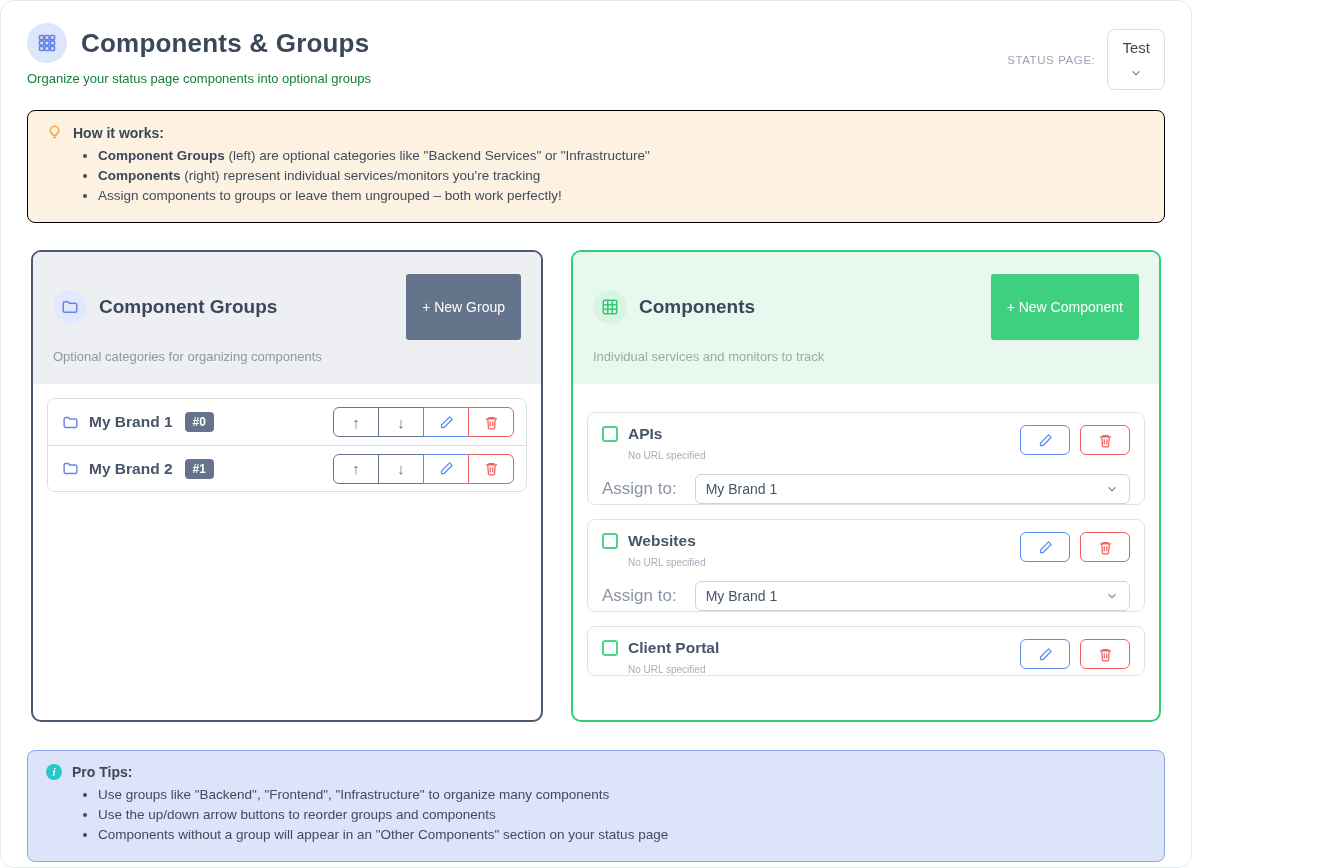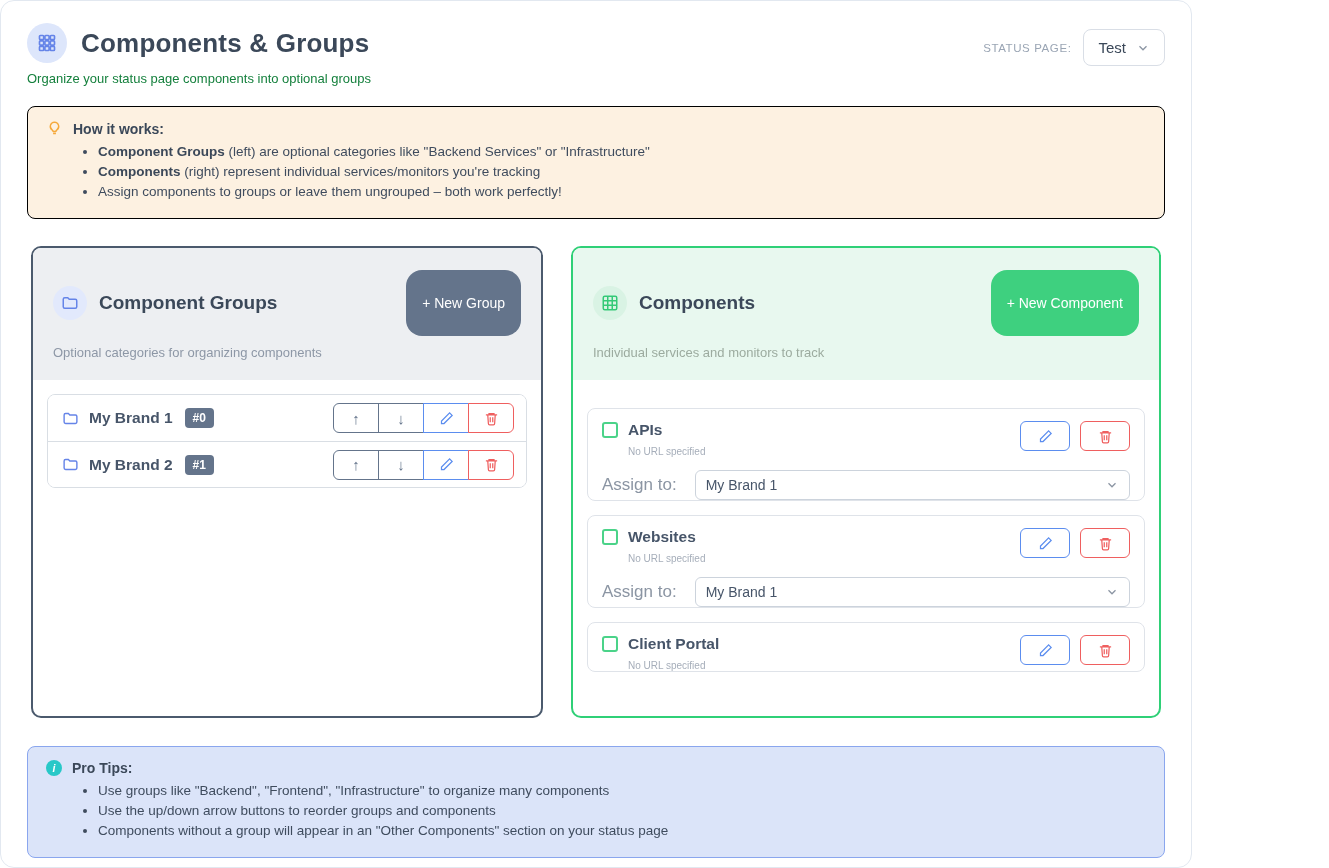--- a/index.html
+++ b/index.html
@@ -25,21 +25,21 @@
     background:#dde6fb; display:flex; align-items:center; justify-content:center;
     flex:0 0 auto;
   }
   h1.page-title { font-size:26px; font-weight:700; color:#3b4859; letter-spacing:0.2px; }
   .page-subtitle { font-size:13px; color:#15803d; margin-top:8px; }
   .hdr-right { display:flex; align-items:center; gap:12px; margin-top:6px; }
   .status-label { font-size:11.5px; color:#9aa5b4; letter-spacing:0.6px; font-weight:500; }
   .status-select {
     display:flex; align-items:center; gap:10px;
     border:1px solid #d9dee6; border-radius:8px; background:#fff;
-    padding:9px 14px; font-size:15px; color:#3b4859; cursor:pointer;
+    padding:9px 14px; font-size:15px; color:#3b4859; cursor:pointer;flex-direction:column;
   }
   .chev { width:14px; height:14px; stroke:#8b95a3; }
   
   .infobox {
     border-radius:8px; padding:13px 18px 14px 18px; font-size:13.5px;
   }
   .infobox.orange { background:#fdf1e1; border:1px solid #000000; margin-bottom:27px; }
   .infobox.blue { background:#dbe4f9; border:1px solid #8aa6ee; margin-top:28px; }
   .infobox .ib-title { display:flex; align-items:center; gap:10px; font-weight:700; color:#3b4859; font-size:14px; }
   .infobox ul { margin:7px 0 0 0; padding-left:48px; color:#41506100; }
@@ -62,21 +62,21 @@
   .ph-row { display:flex; align-items:center; justify-content:space-between; }
   .ph-title { display:flex; align-items:center; gap:12px; }
   .ph-icon { width:34px; height:34px; border-radius:50%; display:flex; align-items:center; justify-content:center; flex:0 0 auto; }
   .ph-icon.folder { background:#e2e9fc; }
   .ph-icon.grid { background:#d9f3e4; }
   .ph-name { font-size:19px; font-weight:700; color:#3b4859; }
   .ph-sub { font-size:13px; margin-top:9px; }
   .panel.groups .ph-sub { color:#8d97a6; }
   .panel.components .ph-sub { color:#9cab9f; }
   .btn-primary {
-    border:none; border-radius:16px; color:#fff; font-size:14px;
+    border:none; border-radius:3px; color:#fff; font-size:14px;
     padding:25px 16px; cursor:pointer; font-family:inherit; white-space:nowrap;
   }
   .btn-primary.slate { background:#64748b; }
   .btn-primary.green { background:#3ed07f; }
   .panel-body { padding:14px; flex:1; }
   
   .group-list { border:1px solid #d9dee4; border-radius:8px; overflow:hidden; }
   .group-row {
     display:flex; align-items:center; justify-content:space-between;
     height:46px; padding:0 12px 0 14px; background:#fff;

